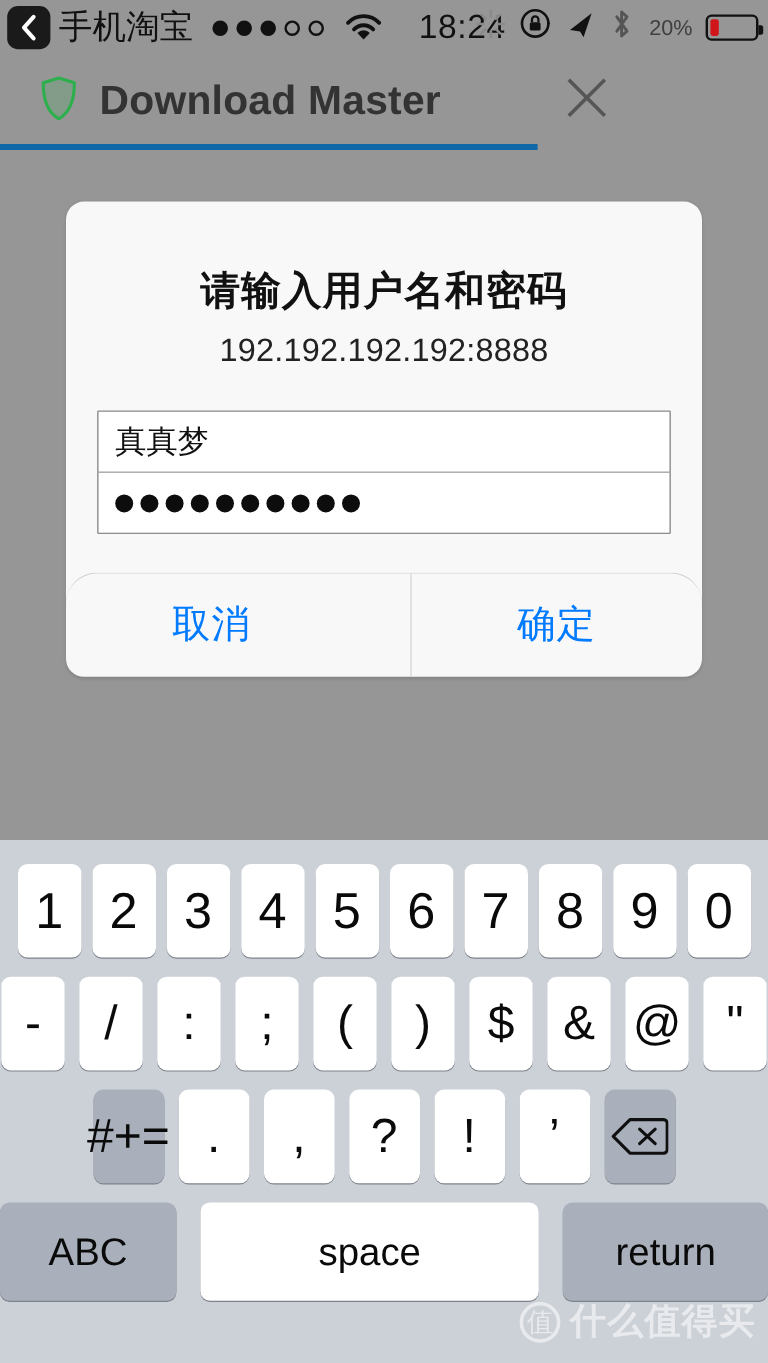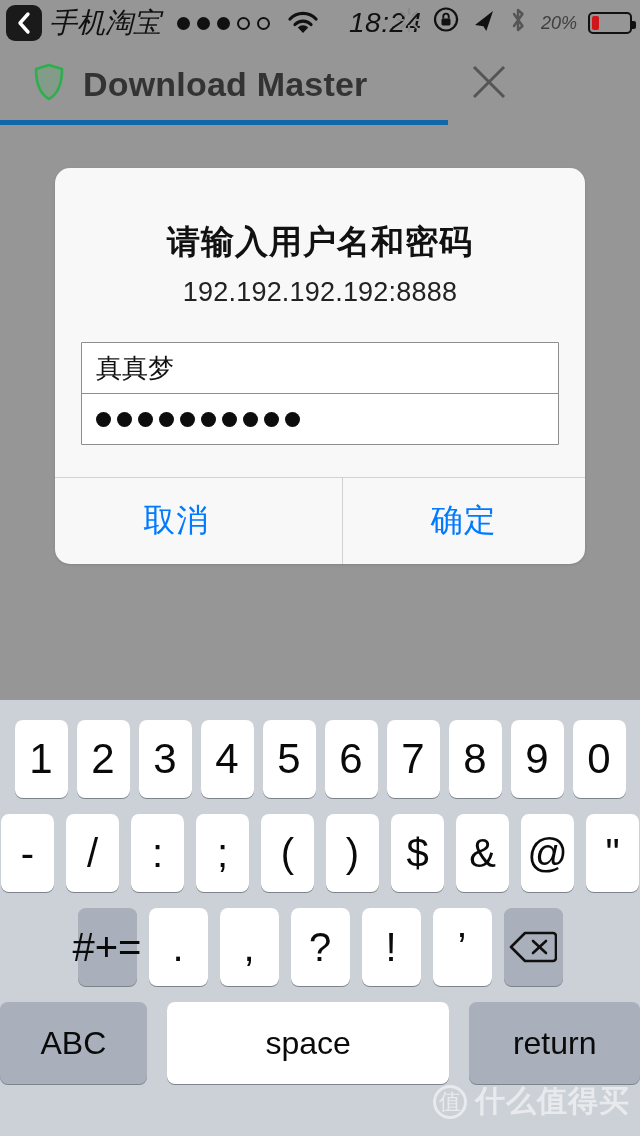--- a/index.html
+++ b/index.html
@@ -23,21 +23,20 @@
 
   
   .statusbar {
     position: absolute;
     left: 0; top: 0;
     width: 640px; height: 46px;
     display: flex;
     align-items: center;
     color: #111;
     font-size: 27px;
-    font-style: italic;
   }
   .back-chip {
     width: 36px; height: 36px;
     margin-left: 6px;
     background: #1a1a1a;
     border-radius: 9px;
     display: flex;
     align-items: center;
     justify-content: center;
     flex: none;
@@ -190,20 +189,21 @@
   .pw-dot {
     width: 15px; height: 15px;
     border-radius: 50%;
     background: #0d0d0d;
   }
   .alert-actions {
     margin-top: 32px;
     border-top: 1px solid #d2d2d2;
     display: flex;
     height: 86px;
+    border-radius: 26px;
   }
   .alert-btn {
     flex: 1 1 50%;
     display: flex;
     align-items: center;
     justify-content: center;
     font-size: 32px;
     color: #007aff;
     letter-spacing: 1px;
   }

